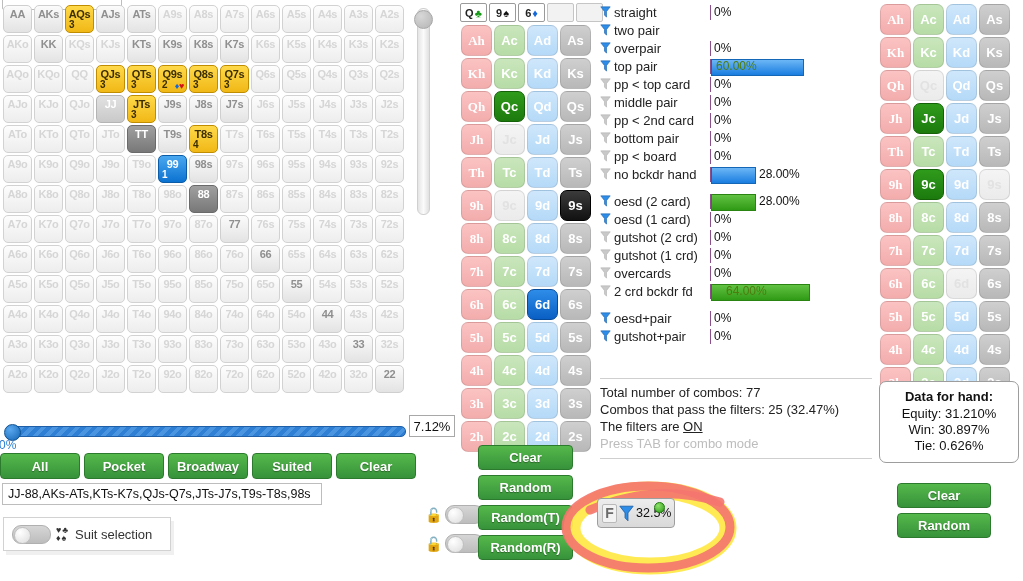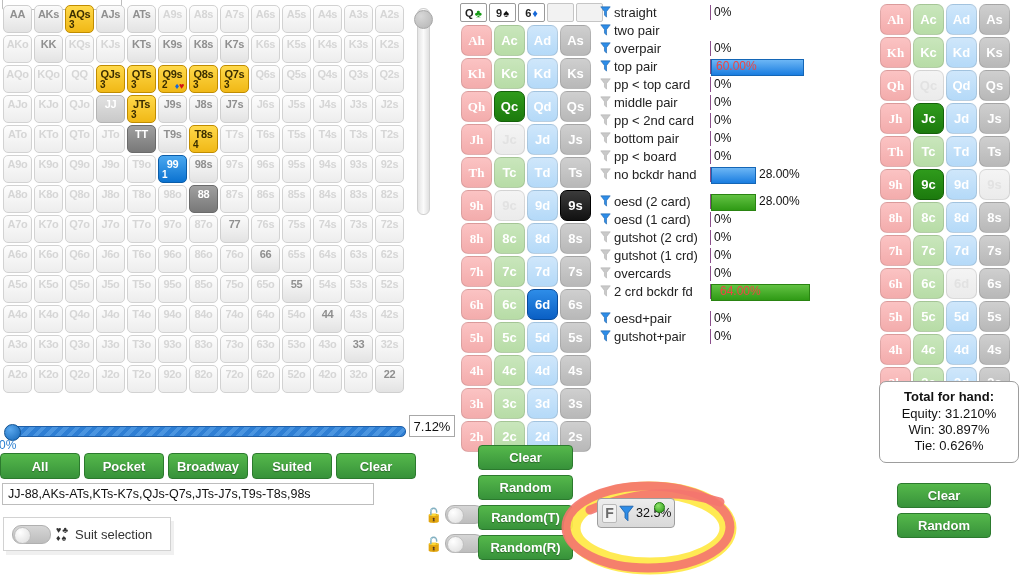--- a/index.html
+++ b/index.html
@@ -78,21 +78,21 @@
   .frow{display:flex;align-items:center;height:18px;}
   .fname{width:110px;font-size:13px;color:#222;display:flex;align-items:center;gap:3px;
     font-family:"Liberation Sans",sans-serif;}
   .funnel{width:11px;height:12px;flex:0 0 11px;}
   .fbarwrap{flex:1;height:15px;position:relative;border-left:1px solid #8b4f8b;}
   .fbar{position:absolute;left:0;top:0;height:15px;}
   .fbar.blue{background:linear-gradient(#6cb6f5,#1a7de0);border:1px solid #1466b6;}
   .fbar.green{background:linear-gradient(#62c243,#2f9a15);border:1px solid #2a8412;}
   .fval{position:absolute;top:0;height:15px;line-height:15px;font-size:12px;color:#111;
     padding-left:3px;white-space:nowrap;}
-  .fval.inside{color:#ef4444;left:2px;}
+  .fval.inside{color:#4d7c0f;left:2px;}
   .fgap{height:9px;}
 
   
   #infobox{position:absolute;left:600px;top:378px;width:272px;}
   #infobox .hr{border-top:1px solid #cfcfcf;margin-bottom:5px;}
   #infobox .line{font-size:13px;color:#222;line-height:17px;}
   #infobox .muted{color:#bdbdbd;}
   #infobox u{text-decoration:underline;}
   #infobox .hr2{border-top:1px solid #cfcfcf;margin-top:6px;}
 
@@ -124,21 +124,21 @@
   #hslider .bar{position:absolute;left:8px;top:2px;width:392px;height:9px;border-radius:5px;
     background:repeating-linear-gradient(135deg,#2f7fd4 0 4px,#4b95e0 4px 8px);
     border:1px solid #1f5fa8;}
   #hslider .knob{position:absolute;left:0;top:0;width:15px;height:15px;border-radius:50%;
     background:radial-gradient(circle at 35% 30%,#5aa8ee,#1466b6);border:1px solid #0f5191;}
   #pctlabel{position:absolute;left:-1px;top:438px;font-size:12px;color:#2a7fd0;}
   #pctbox{position:absolute;left:409px;top:415px;width:44px;height:20px;border:1px solid #a8a8a8;
     background:#fff;display:flex;align-items:center;justify-content:center;font-size:13px;color:#111;}
 
   
-  #rangefield{position:absolute;left:2px;top:483px;width:372px;height:22px;
+  #rangefield{position:absolute;left:2px;top:483px;width:320px;height:22px;
     border:1px solid #bdbdbd;background:#fff;display:flex;align-items:center;
     padding-left:5px;font-size:12.5px;color:#111;box-sizing:border-box;}
 
   
   .togglebox{position:absolute;border:1px solid #d2d2d2;background:#fff;
     display:flex;align-items:center;gap:5px;padding:0 8px;box-sizing:border-box;
     box-shadow:3px 4px 0 rgba(0,0,0,.06);}
   #tg1{left:3px;top:517px;width:168px;height:34px;}
   #tg2{left:180px;top:517px;width:142px;height:34px;}
   .switch{width:37px;height:17px;border-radius:9px;
@@ -1115,21 +1115,21 @@
       </div>
       <div class="frow">
         <div class="fname">
           <svg class="funnel" viewBox="0 0 12 14">
             <polygon points="0.5,1 11.5,1 7.2,6.5 7.2,13 4.8,10.6 4.8,6.5" fill="#c9c9c9" stroke="#b0b0b0" stroke-width="0.7"></polygon>
           </svg>
           <span>2 crd bckdr fd</span>
         </div>
         <div class="fbarwrap">
           <div class="fbar green" style="width:97px"></div>
-          <div class="fval inside" style="left:6px">64.00%</div>
+          <div class="fval inside" style="left:12px">64.00%</div>
         </div>
       </div>
       <div class="fgap"></div>
       <div class="frow">
         <div class="fname">
           <svg class="funnel" viewBox="0 0 12 14">
             <polygon points="0.5,1 11.5,1 7.2,6.5 7.2,13 4.8,10.6 4.8,6.5" fill="#2e8de8" stroke="#1a5fa8" stroke-width="0.7"></polygon>
           </svg>
           <span>oesd+pair</span>
         </div>
@@ -1143,23 +1143,31 @@
             <polygon points="0.5,1 11.5,1 7.2,6.5 7.2,13 4.8,10.6 4.8,6.5" fill="#2e8de8" stroke="#1a5fa8" stroke-width="0.7"></polygon>
           </svg>
           <span>gutshot+pair</span>
         </div>
         <div class="fbarwrap">
           <div class="fval" style="left:0px">0%</div>
         </div>
       </div>
     </div>
 
+  <div id="infobox">
+    <div class="hr"></div>
+    <div class="line">Total number of combos: 77</div>
+    <div class="line">Combos that pass the filters: 25 (32.47%)</div>
+    <div class="line"><span>The filters are </span><u>ON</u></div>
+    <div class="line muted">Press TAB for combo mode</div>
+    <div class="hr2"></div>
+  </div>
 
   <div id="handbox">
-    <div class="t">Total for hand:</div>
+    <div class="t">Data for hand:</div>
     <div class="l">Equity: 31.210%</div>
     <div class="l">Win: 30.897%</div>
     <div class="l">Tie: 0.626%</div>
   </div>
 
   <div id="midbtns">
       <div class="gbtn">Clear</div>
       <div class="gbtn">Random</div>
       <div class="gbtn">Random(T)</div>
       <div class="gbtn">Random(R)</div>

